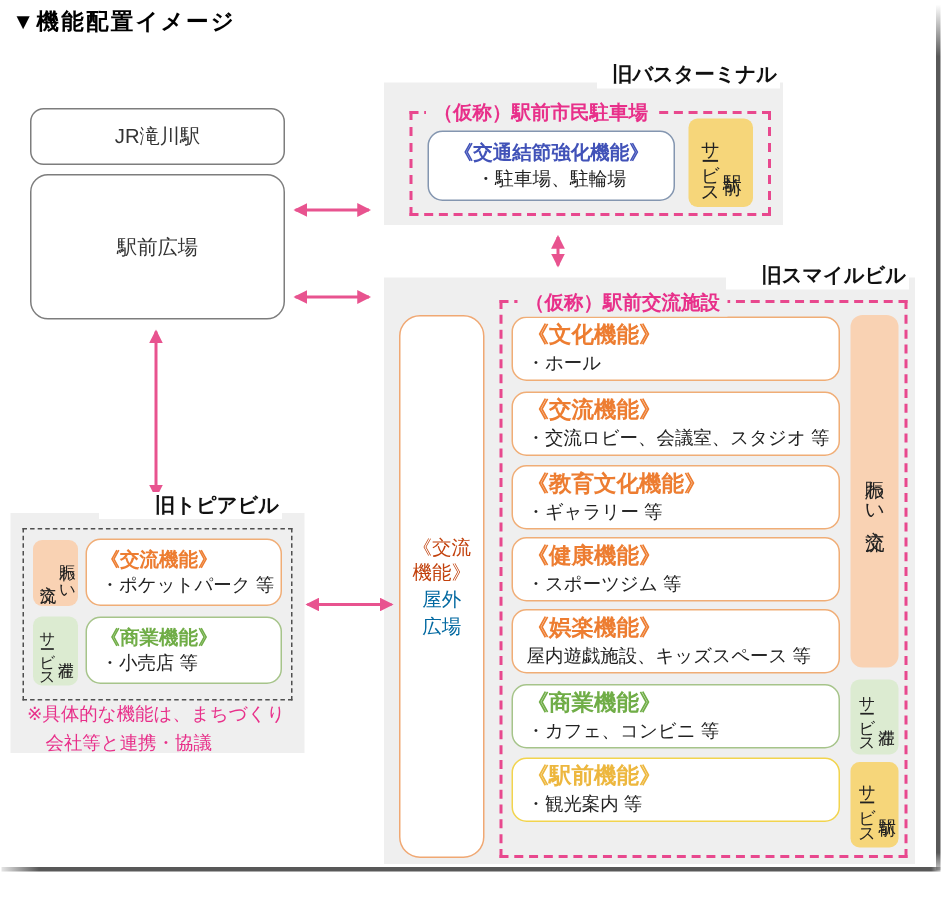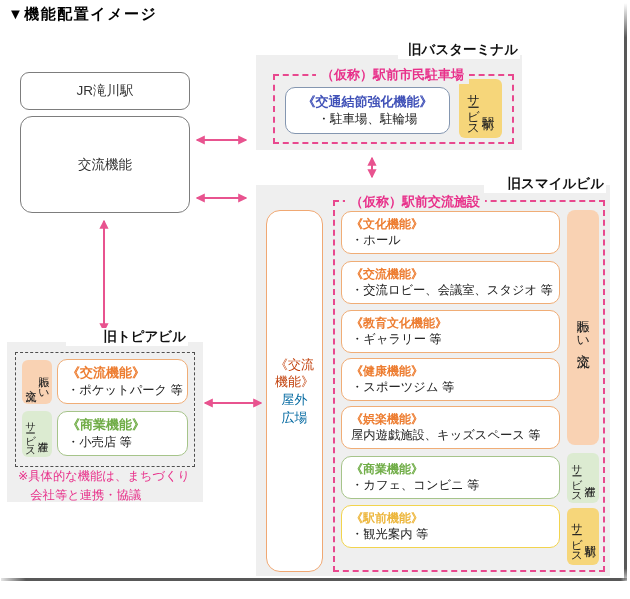--- a/index.html
+++ b/index.html
@@ -27,21 +27,21 @@
   #sm-label { left:484px; top:175px; width:118px; }
   #tp-label { left:66px; top:328px; width:118px; }
 
   
   .pinkdash { position:absolute; border:2px dashed #e8488e; z-index:1; }
   #bt-dash { left:273px; top:74px; width:237px; height:66px; }
   #sm-dash { left:333px; top:200px; width:268px; height:368px; }
   #tp-dash { position:absolute; left:15px; top:352px; width:178px; height:113px; border:1.5px dashed #4f4f4f; z-index:1; }
 
   .pink-title { position:absolute; color:#e8308a; font-weight:bold; font-size:13px; background:#efefef; padding:0 5px; z-index:4; white-space:nowrap; }
-  #bt-title { left:284px; top:66px;margin-left:32px; }
+  #bt-title { left:284px; top:66px; }
   #sm-title { left:345px; top:193px; }
 
   
   #bt-fn { position:absolute; left:285px; top:87px; width:163px; height:45px; background:#fff; border:1.5px solid #8496b0; border-radius:10px; display:flex; flex-direction:column; align-items:center; justify-content:center; line-height:1.4; z-index:3; }
   #bt-fn .t { color:#4152b8; font-weight:bold; font-size:13px; }
   #bt-fn .i { font-size:12.5px; color:#222; }
 
   
   .vbadge { position:absolute; display:flex; align-items:center; justify-content:center; border-radius:6px; color:#222; z-index:3; }
   .vbadge .vt { writing-mode:vertical-rl; text-orientation:mixed; white-space:pre-line; text-align:center; line-height:1.18; letter-spacing:1px; }
@@ -52,21 +52,21 @@
   #tp-badge-nigiwai { left:22px; top:360px; width:30px; height:44px; background:#f9d2b3; font-size:11px; }
   #tp-badge-taizai { left:22px; top:411px; width:30px; height:46px; background:#dcebd1; font-size:10.5px; }
 
   
   #sm-outdoor { position:absolute; left:266px; top:210px; width:55px; height:360px; background:#fff; border:1.5px solid #f0a873; border-radius:14px; display:flex; flex-direction:column; align-items:center; justify-content:center; text-align:center; line-height:1.35; font-size:13px; z-index:3; }
   #sm-outdoor .t { color:#c2410c; font-weight:normal; white-space:pre-line; }
   #sm-outdoor .b { color:#0369a1; white-space:pre-line; }
 
   
   .fn { position:absolute; left:341px; width:219px; height:43px; background:#fff; border-radius:10px; display:flex; flex-direction:column; justify-content:center; padding-left:9px; box-sizing:border-box; line-height:1.4; z-index:3; }
-  .fn .t { font-weight:bold; font-size:12px; }
+  .fn .t { font-weight:bold; font-size:15px; }
   .fn .i { font-size:12.3px; color:#222; white-space:nowrap; }
   .fn.orange { border:1.5px solid #f0ad76; } .fn.orange .t { color:#ed7d31; }
   .fn.green  { border:1.5px solid #a6c48a; } .fn.green .t { color:#70ad47; }
   .fn.yellow { border:1.5px solid #f2d44e; } .fn.yellow .t { color:#edb73e; }
   #fn0{top:211px} #fn1{top:261px} #fn2{top:310px} #fn3{top:358px} #fn4{top:406px} #fn5{top:456px} #fn6{top:505px}
 
   
   .tpfn { position:absolute; left:57px; width:131px; height:45px; background:#fff; border-radius:10px; display:flex; flex-direction:column; justify-content:center; padding-left:9px; box-sizing:border-box; line-height:1.4; z-index:3; }
   #tp-fn0 { top:359px; border:1.5px solid #f0ad76; } #tp-fn0 .t { color:#ed7d31; font-weight:bold; font-size:13px; }
   #tp-fn1 { top:411px; border:1.5px solid #a6c48a; } #tp-fn1 .t { color:#70ad47; font-weight:bold; font-size:13px; }
@@ -83,21 +83,21 @@
 </head>
 <body>
 
 <div id="page-title">▼機能配置イメージ</div>
 
 <div class="graybox" id="bt-gray"></div>
 <div class="graybox" id="sm-gray"></div>
 <div class="graybox" id="tp-gray"></div>
 
 <div class="node" id="jr-box">JR滝川駅</div>
-<div class="node" id="plaza-box">交流機能</div>
+<div class="node" id="plaza-box">駅前広場</div>
 
 <div class="bldg-label" id="bt-label">旧バスターミナル</div>
 <div class="bldg-label" id="sm-label">旧スマイルビル</div>
 <div class="bldg-label" id="tp-label">旧トピアビル</div>
 
 <div class="pinkdash" id="bt-dash"></div>
 <div class="pink-title" id="bt-title">（仮称）駅前市民駐車場</div>
 <div id="bt-fn">
   <div class="t">《交通結節強化機能》</div>
   <div class="i">・駐車場、駐輪場</div>

